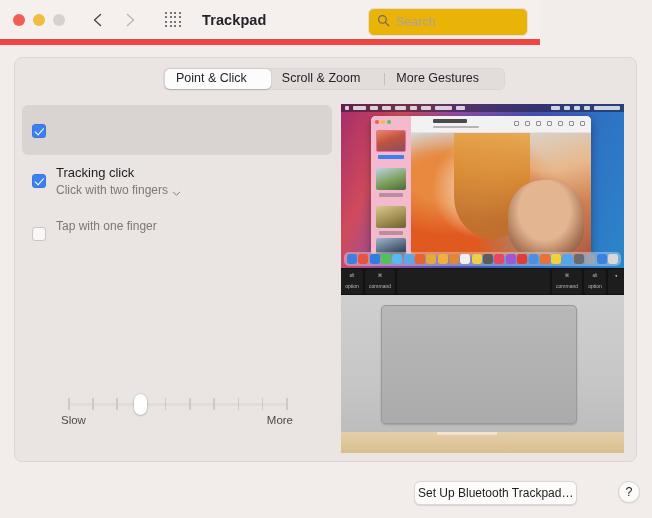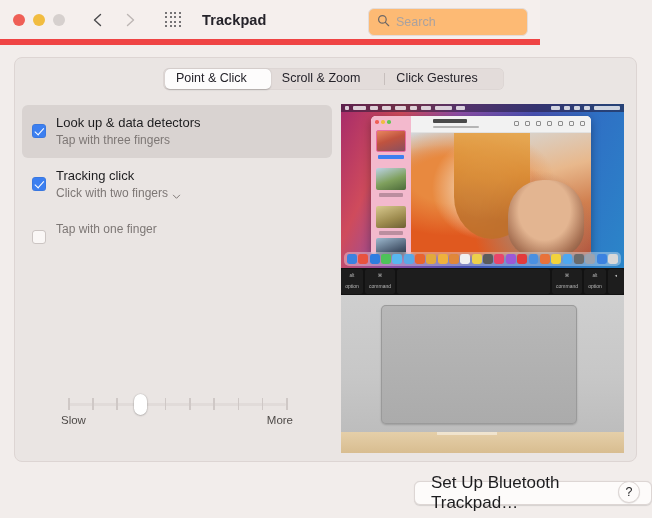--- a/index.html
+++ b/index.html
@@ -82,21 +82,21 @@
   }
 
   .searchbox {
     position: absolute;
     right: 12px;
     top: 8px;
     width: 160px;
     height: 28px;
     border: 1px solid #e3dcda;
     border-radius: 6px;
-    background: #fdba74;
+    background: #eab308;
     display: flex;
     align-items: center;
     padding: 0 8px;
     gap: 6px;
   }
   .searchbox input {
     border: none;
     outline: none;
     background: transparent;
     font-family: "Liberation Sans", sans-serif;
@@ -513,25 +513,25 @@
     width: 60px; height: 3px;
     background: rgba(255,255,255,0.45);
   }
 
   
   .bt-button {
     position: absolute;
     left: 414px;
     top: 481px;
     height: 24px;
-    padding: 0 16px;
+    padding: 0 3px;
     background: #fdfbfa;
     border: 0.5px solid #ddd6d4;
     border-radius: 6px;
-    font-size: 17px;
+    font-size: 12px;
     color: #1d1d1f;
     display: flex;
     align-items: center;
     box-shadow: 0 0.5px 1px rgba(0,0,0,0.12);
     font-family: "Liberation Sans", sans-serif;
   }
   .help-button {
     position: absolute;
     left: 618px;
     top: 481px;
@@ -603,34 +603,28 @@
     <input type="text" placeholder="Search" style="">
   </div>
 </div>
 
 <div class="panel"></div>
 
 <div class="tabbar">
   <div class="tab active">Point &amp; Click</div>
   <div class="tab">Scroll &amp; Zoom</div>
   <div class="tab-sep"></div>
-  <div class="tab">Click Gestures</div>
+  <div class="tab">More Gestures</div>
 </div>
 
 <div class="options">
 
   <div class="option-row highlight">
     <div class="cbwrap">
       <span class="checkbox on"></span>
-    </div>
-    <div class="opt-text">
-      <div class="opt-title">Look up &amp; data detectors</div>
-      <div class="opt-sub">
-        <span>Tap with three fingers</span>
-      </div>
     </div>
   </div>
 
   <div class="option-row">
     <div class="cbwrap">
       <span class="checkbox on"></span>
     </div>
     <div class="opt-text">
       <div class="opt-title">Tracking click</div>
       <div class="opt-sub">

